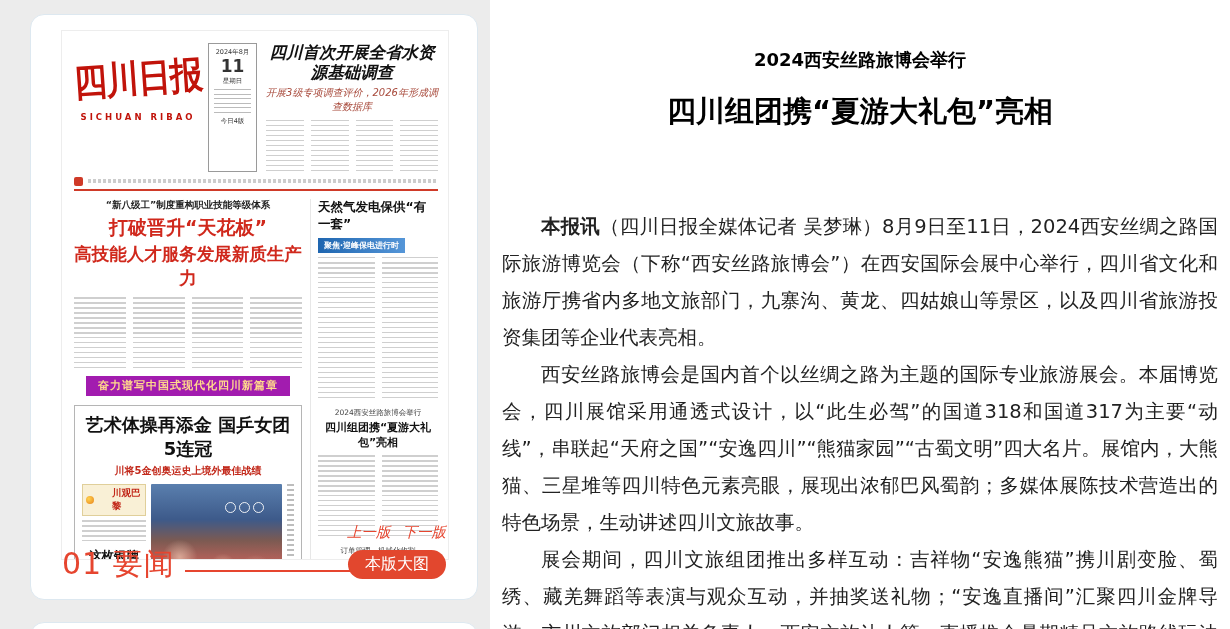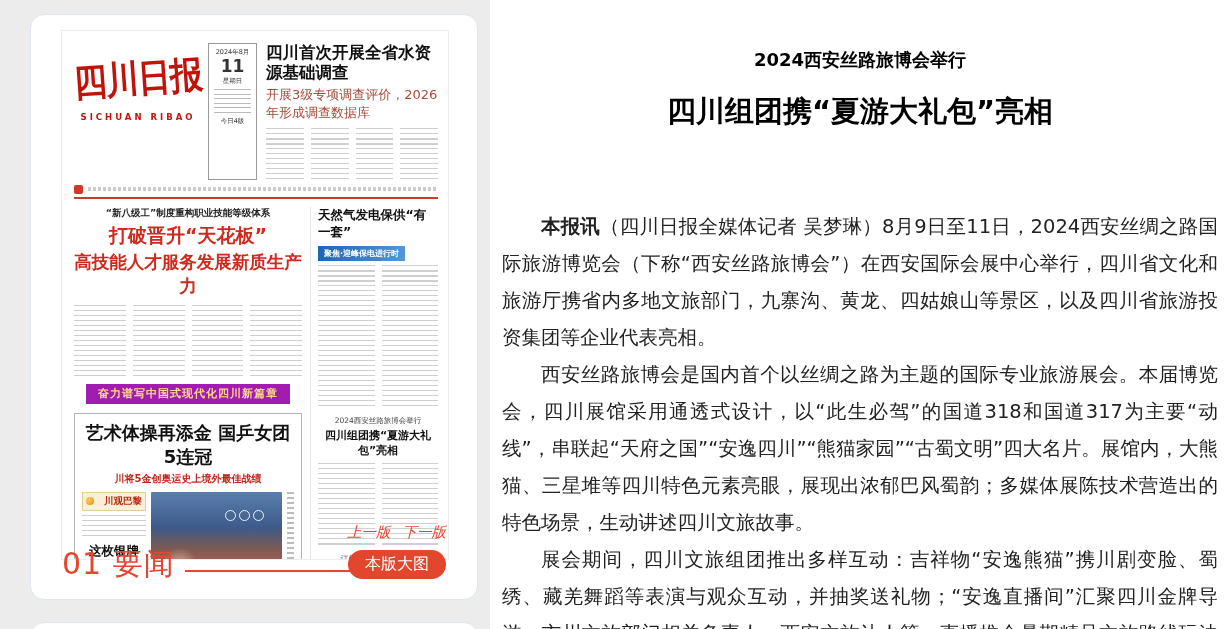--- a/index.html
+++ b/index.html
@@ -21,23 +21,23 @@
                      color:#c1130a; font-size:33px; letter-spacing:-1px; transform:rotate(-4deg) scaleY(1.15);
                      display:inline-block; margin-top:14px; }
   .masthead .latin { color:#c1130a; font-size:8.5px; font-weight:bold; letter-spacing:3px; margin-top:10px; }
   .datebox { width:49px; border:1px solid #9a9a9a; margin-left:6px; padding:4px 2px 2px; text-align:center;
              color:#333; }
   .datebox .dmonth { font-size:6.5px; }
   .datebox .dday { font-size:17px; font-weight:bold; line-height:1.15; }
   .datebox .dweek { font-size:6.5px; margin-bottom:3px;font-family:Liberation Mono, monospace; }
   .datebox .dlines { height:26px; margin:2px 3px; background:repeating-linear-gradient(to bottom,#bbb 0,#bbb 1px,transparent 1px,transparent 4.5px); }
   .datebox .dedition { font-size:6.5px; margin-top:2px; }
-  .p-lead { flex:1; padding-left:9px; text-align:left; }
+  .p-lead { flex:1; padding-left:9px; text-align:center;font-style:italic; }
   .p-lead .h { font-size:16.5px; font-weight:900; color:#111; line-height:1.2; }
-  .p-lead .s { font-size:13px; color:#a84a3c; margin-top:3px; }
+  .p-lead .s { font-size:10px; color:#a84a3c; margin-top:3px; }
   .cols { display:flex; gap:7px; }
   .cols > div { flex:1; }
   .lines { background:repeating-linear-gradient(to bottom,#cfcfcf 0,#cfcfcf 1.5px,transparent 1.5px,transparent 5px); }
   .p-lead .cols { height:52px; margin-top:6px; }
   .p-rule { display:flex; align-items:center; gap:5px; margin:5px 10px 0 12px; padding-bottom:3px;
             border-bottom:2px solid #cf3a28; }
   .p-rule .dot { width:9px; height:9px; background:#cf3a28; border-radius:2px; flex:none; }
   .p-rule .tiny { flex:1; height:4px; background:repeating-linear-gradient(to right,#ccc 0,#ccc 3px,transparent 3px,transparent 5px); }
 
   .p-grid { display:flex; gap:8px; padding:8px 10px 0 12px; }
@@ -51,21 +51,21 @@
   .art-skill .cols { height:74px; margin-top:7px; }
   .banner { display:inline-block; background:#a21caf; color:#ffd98c; font-size:11px; font-weight:bold;
             padding:2.5px 12px; margin-top:5px; letter-spacing:1px; }
 
   .art-oly { border:1px solid #b5b5b5; margin-top:9px; padding:7px 7px 6px; }
   .art-oly .h { font-size:18px; font-weight:900; color:#111; text-align:center; }
   .art-oly .s { color:#c2281a; font-size:10px; font-weight:bold; text-align:center; margin-top:3px; }
   .oly-body { display:flex; gap:5px; margin-top:6px; }
   .oly-left { width:64px; }
   .badge { background:#f9f0d6; border:1px solid #e0cf9a; color:#c2281a; font-weight:bold; font-size:9.5px;
-           display:flex; align-items:center; gap:10px; padding:2px 3px; }
+           display:flex; align-items:center; gap:18px; padding:2px 3px; }
   .badge .bicon { width:8px; height:8px; border-radius:50%; background:radial-gradient(circle at 35% 35%,#ffd24d,#e8821c); flex:none; }
   .oly-left .lines { height:24px; margin-top:4px; }
   .oly-left .ih { font-size:12.5px; font-weight:900; color:#111; text-align:center; margin-top:4px; line-height:1.25; }
   .photo { flex:1; height:118px; position:relative; overflow:hidden; border-radius:1px;
     background:
       radial-gradient(circle at 22% 62%, rgba(255,225,200,.55), transparent 14%),
       radial-gradient(circle at 55% 70%, rgba(255,220,195,.45), transparent 12%),
       radial-gradient(circle at 80% 75%, rgba(255,225,205,.4), transparent 13%),
       linear-gradient(180deg,#5a7fae 0%,#3d5a8a 30%,#7c5a52 48%,#b8625a 66%,#8e4a42 82%,#5d3b3a 100%); }
   .rings { position:absolute; right:14%; top:16%; display:flex; gap:3px; }

